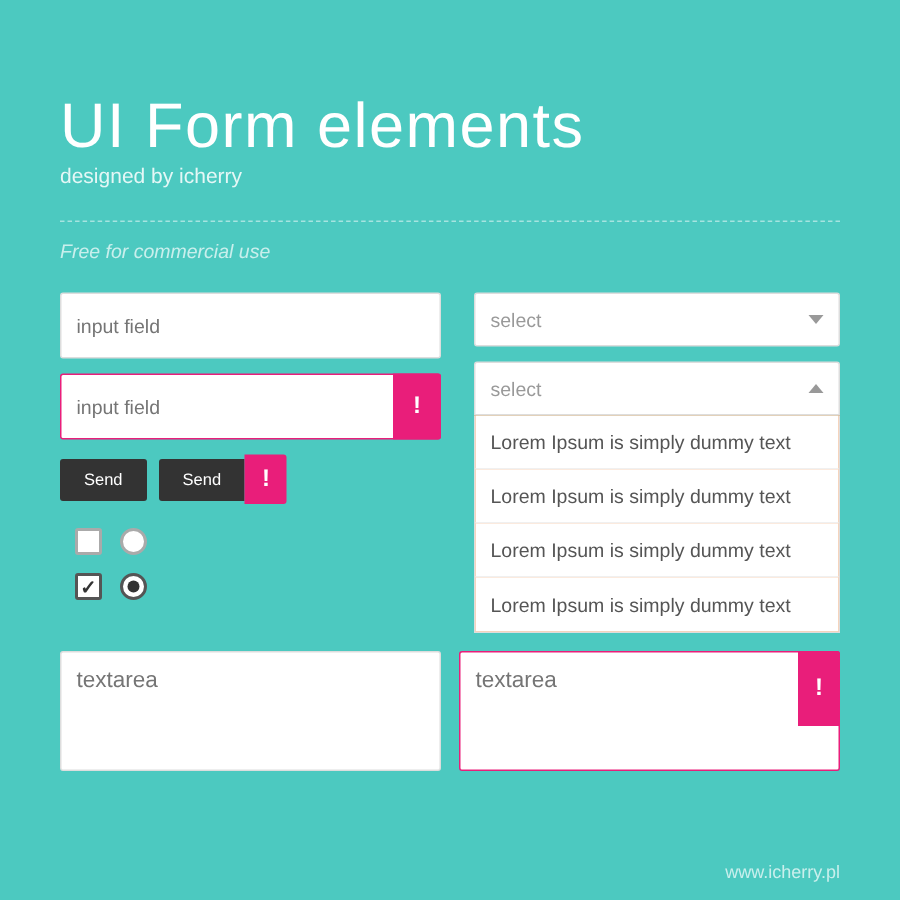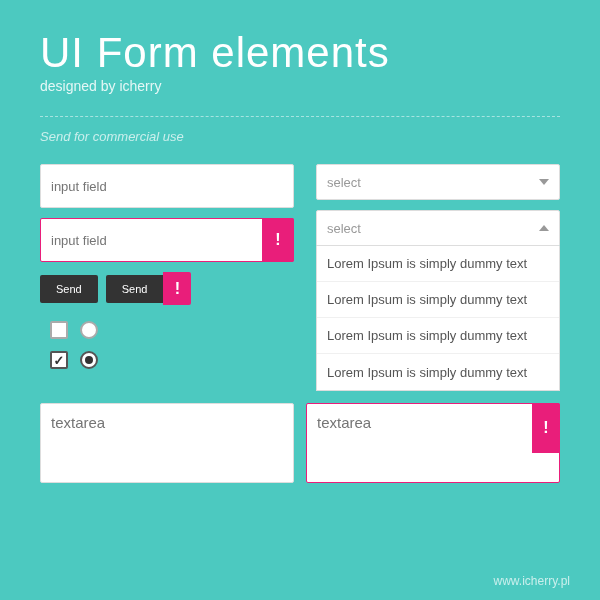--- a/index.html
+++ b/index.html
@@ -8,20 +8,21 @@
       width: 600px;
       height: 600px;
       background-color: #4cc9c0;
       font-family: 'Segoe UI', Arial, sans-serif;
       overflow: hidden;
       position: relative;
     }
 
     .header {
       padding: 30px 40px 10px 40px;
+      margin-top: 31px;
     }
 
     .title {
       font-size: 42px;
       font-weight: 300;
       color: white;
       letter-spacing: 1px;
       line-height: 1.1;
     }
 
@@ -315,36 +316,36 @@
       justify-content: center;
       color: white;
       font-weight: bold;
       font-size: 16px;
       border-radius: 0 2px 0 0;
     }
 
     .footer {
       position: absolute;
       bottom: 12px;
-      right: 30px;
+      right: 40px;
       font-size: 12px;
       color: rgba(255,255,255,0.7);
     }
   </style>
 </head>
 <body>
 
 <div class="header">
   <div class="title">UI Form elements</div>
   <div class="subtitle">designed by icherry</div>
 </div>
 
 <hr class="divider">
 
-<div class="free-text">Send for commercial use</div>
+<div class="free-text">Free for commercial use</div>
 
 <div class="main-content">
 
   <div class="left-col">
 
     <div class="input-wrapper">
       <input class="input-field" type="text" placeholder="input field" style="">
     </div>
 
     <div class="input-wrapper">

